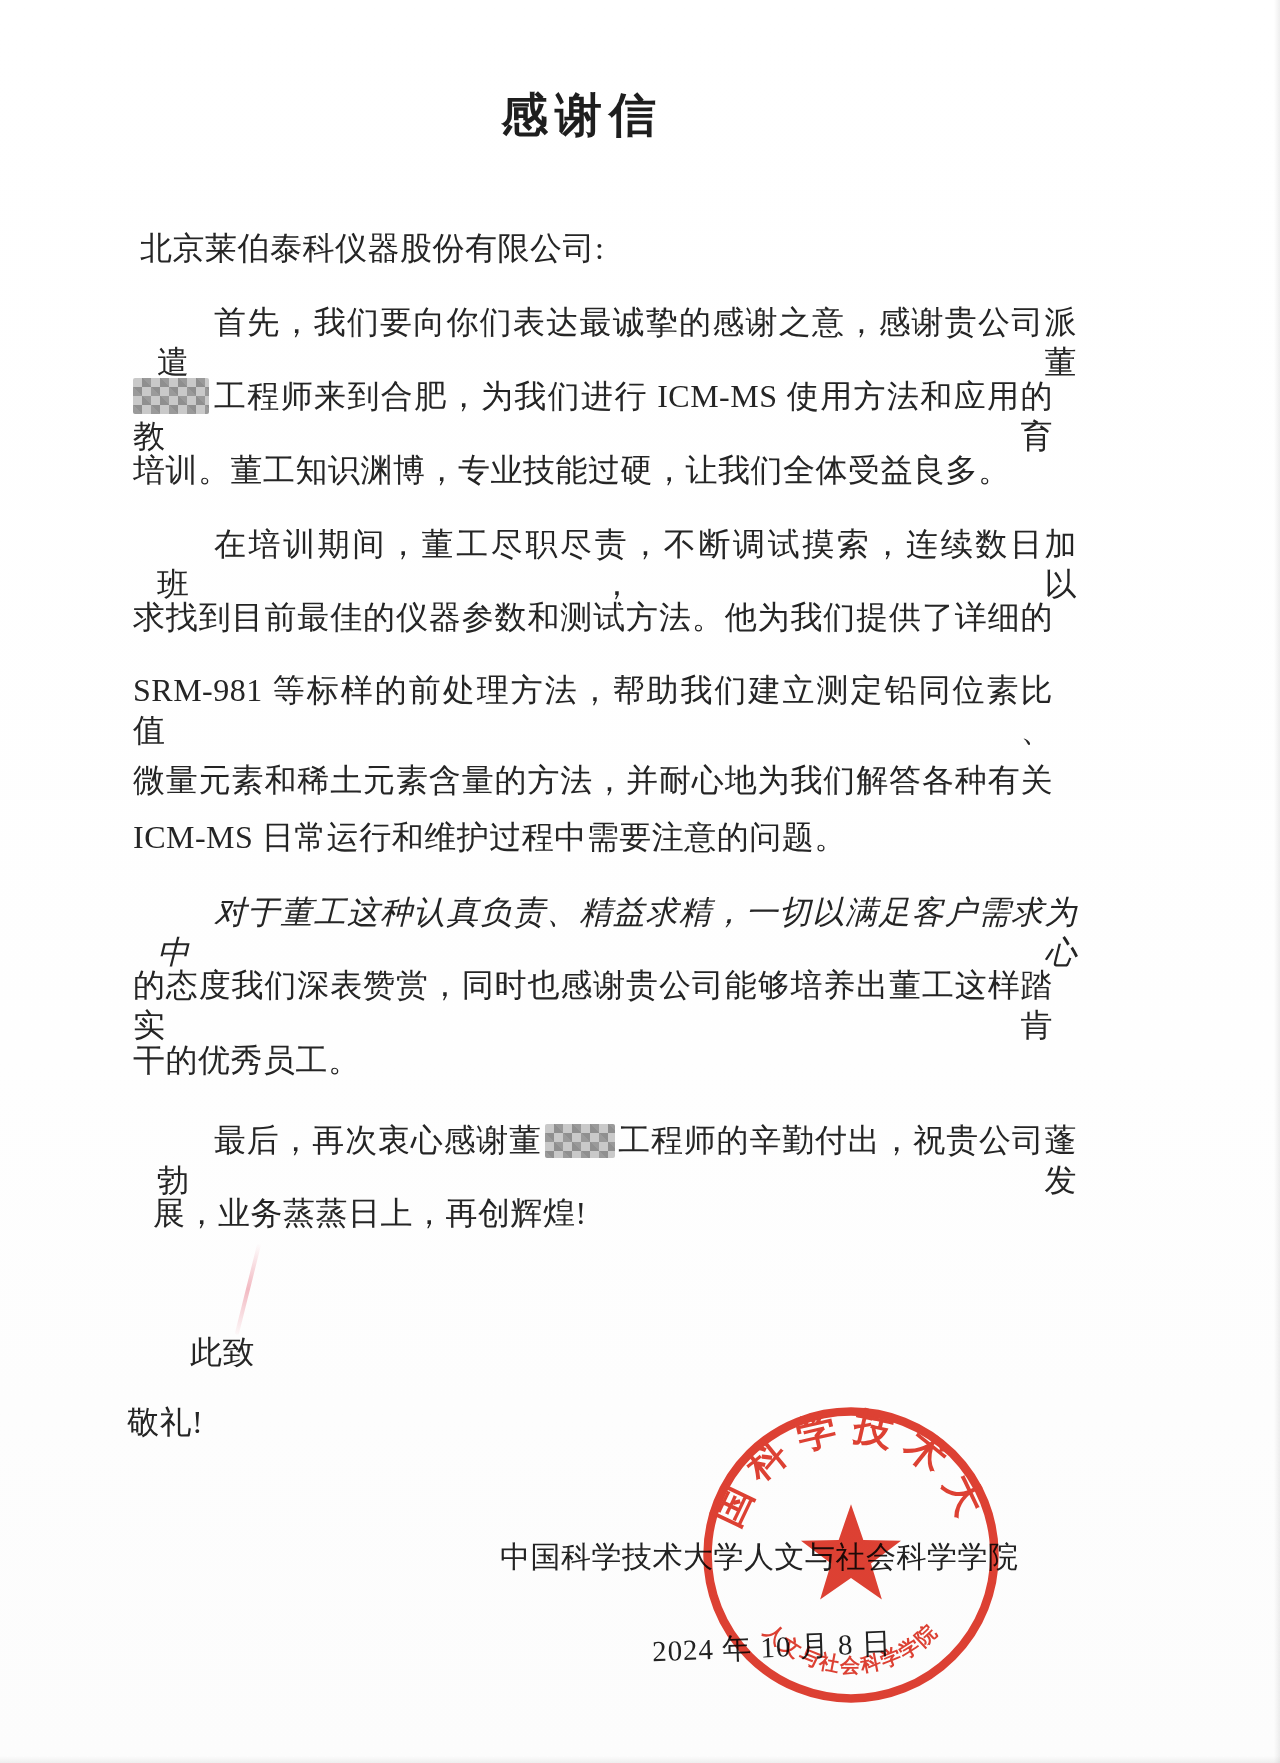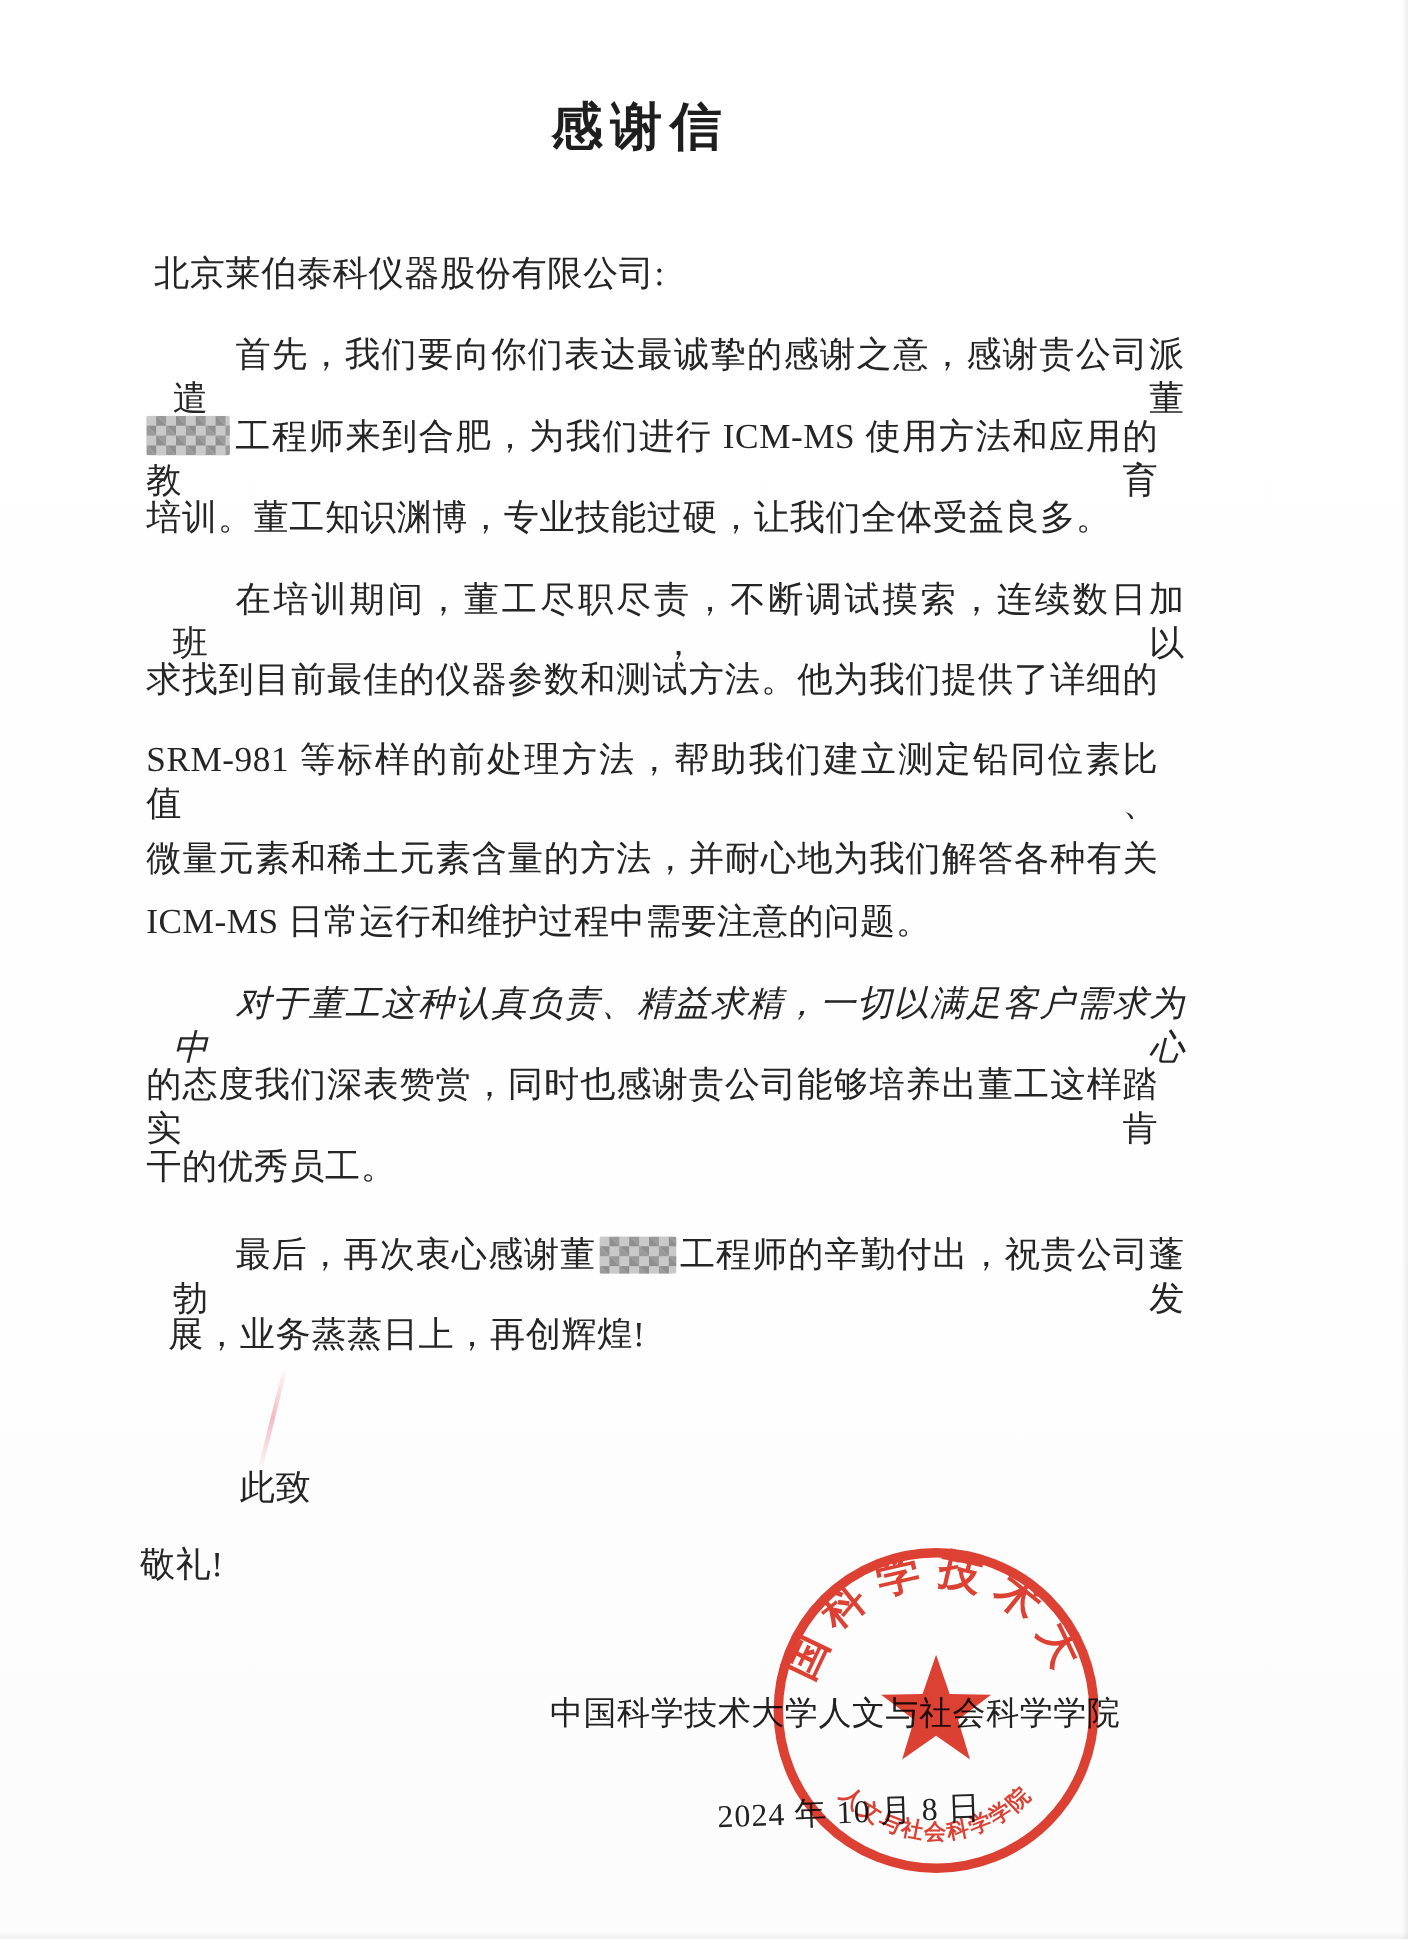--- a/index.html
+++ b/index.html
@@ -38,21 +38,21 @@
   .l-p2l2{top:597px;}
   .l-p2l3{top:670px;}
   .l-p2l4{top:743px;margin-top:17px;}
   .l-p2l5{top:817px;}
   .l-p3l1{top:892px;font-style:italic;}
   .l-p3l2{top:965px;}
   .l-p3l3{top:1040px;}
   .l-p4l1{top:1120px;}
   .l-p4l2{top:1193px;margin-left:20px;}
 
-  .cizhi{top:1332px;left:190px;width:auto;margin-left:28px;}
+  .cizhi{top:1332px;left:190px;width:auto;}
   .jingli{top:1402px;left:127px;width:auto;}
 
   .signature{
     position:absolute;top:1537px;left:500px;
     font-size:30px;letter-spacing:.5px;color:#222;white-space:nowrap;z-index:2;
   }
   .date{
     position:absolute;top:1628px;left:652px;
     font-size:29px;letter-spacing:1px;color:#222;white-space:nowrap;z-index:2;
     transform:rotate(-2deg);

